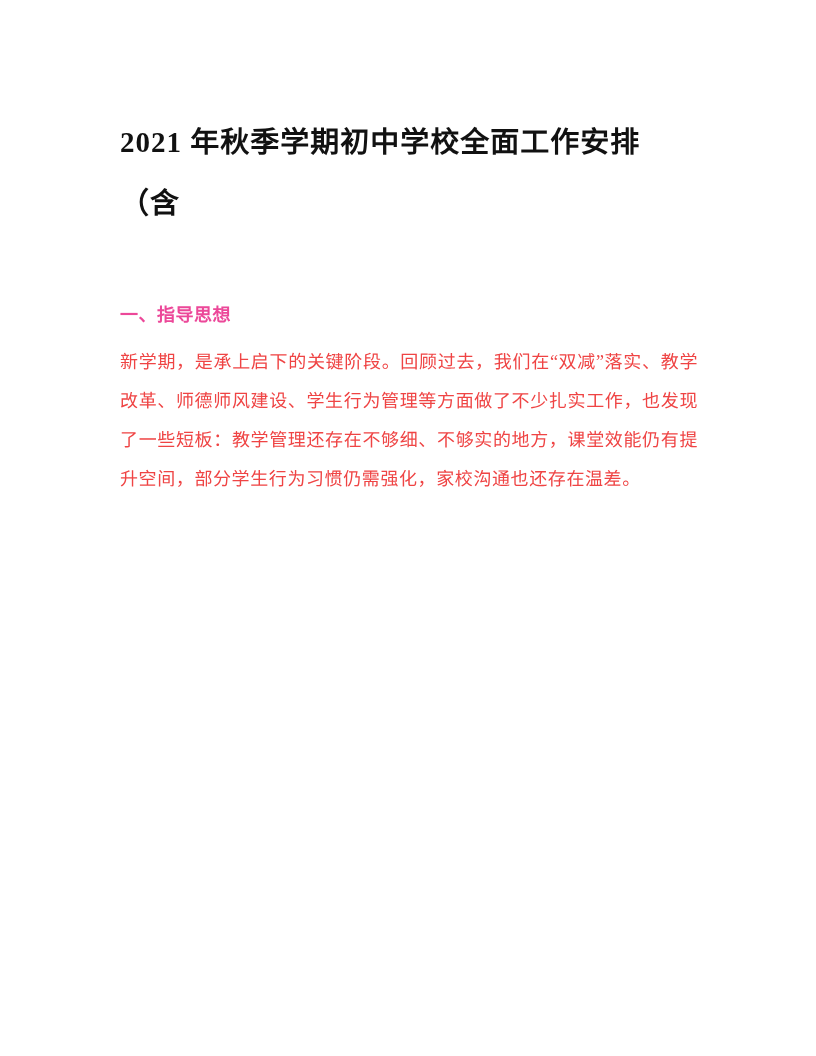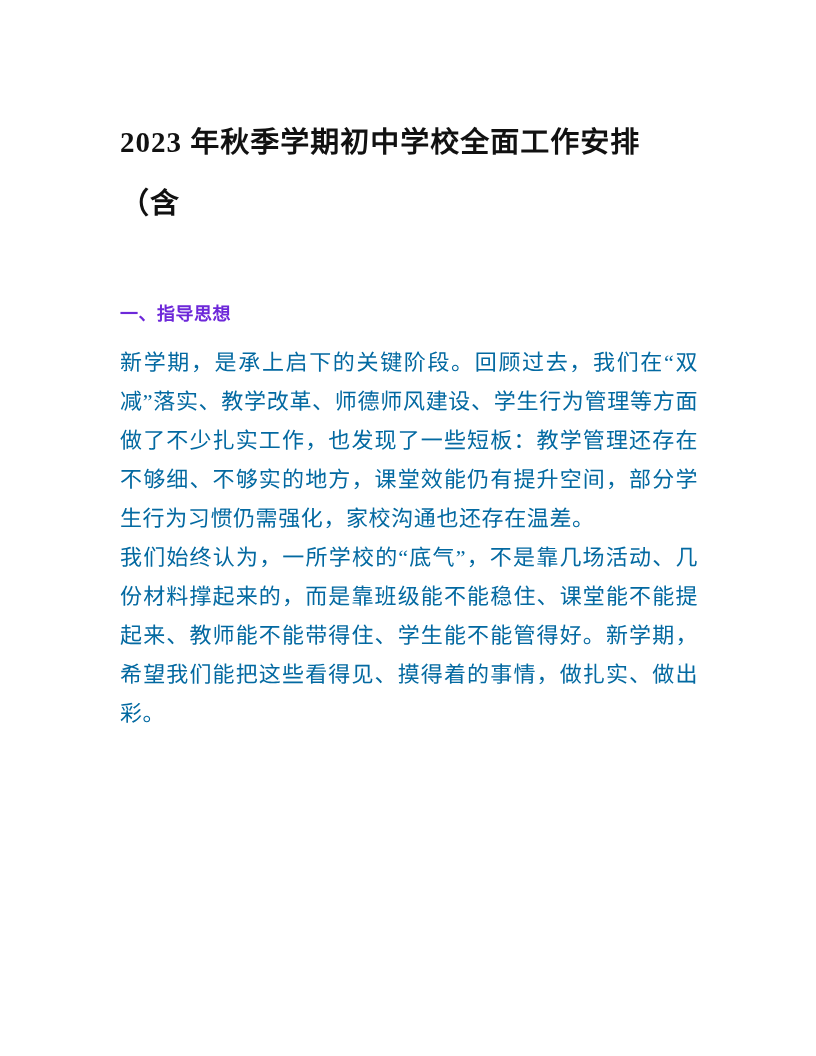--- a/index.html
+++ b/index.html
@@ -29,41 +29,40 @@
   }
   .doc-title .title-line {
     display: block;
   }
   .section-heading {
     margin: 62px 0 8px 0;
     font-size: 18px;
     line-height: 39px;
     font-weight: 700;
     letter-spacing: 0.5px;
-    font-family: Liberation Mono, monospace;
-    color: #6d28d9;
+    font-family: Liberation Sans, sans-serif;
+    color: #ec4899;
   }
   .body-paragraph {
     margin: 0;
-    font-size: 22px;
+    font-size: 18px;
     line-height: 39px;
     text-align: justify;
     text-justify: inter-character;
     letter-spacing: 0.6px;
-    color: #0369a1;
+    color: #ef4444;
     word-break: break-all;
   }
 </style>
 </head>
 <body>
 
 <div class="page">
   <h1 class="doc-title">
-    <span class="title-line">2023 年秋季学期初中学校全面工作安排（含</span>
+    <span class="title-line">2021 年秋季学期初中学校全面工作安排（含</span>
   </h1>
 
   <h2 class="section-heading">一、指导思想</h2>
 
   <p class="body-paragraph">新学期，是承上启下的关键阶段。回顾过去，我们在“双减”落实、教学改革、师德师风建设、学生行为管理等方面做了不少扎实工作，也发现了一些短板：教学管理还存在不够细、不够实的地方，课堂效能仍有提升空间，部分学生行为习惯仍需强化，家校沟通也还存在温差。</p>
 
 
-  <p class="body-paragraph">我们始终认为，一所学校的“底气”，不是靠几场活动、几份材料撑起来的，而是靠班级能不能稳住、课堂能不能提起来、教师能不能带得住、学生能不能管得好。新学期，希望我们能把这些看得见、摸得着的事情，做扎实、做出彩。</p>
 </div>
 
 </body></html>

